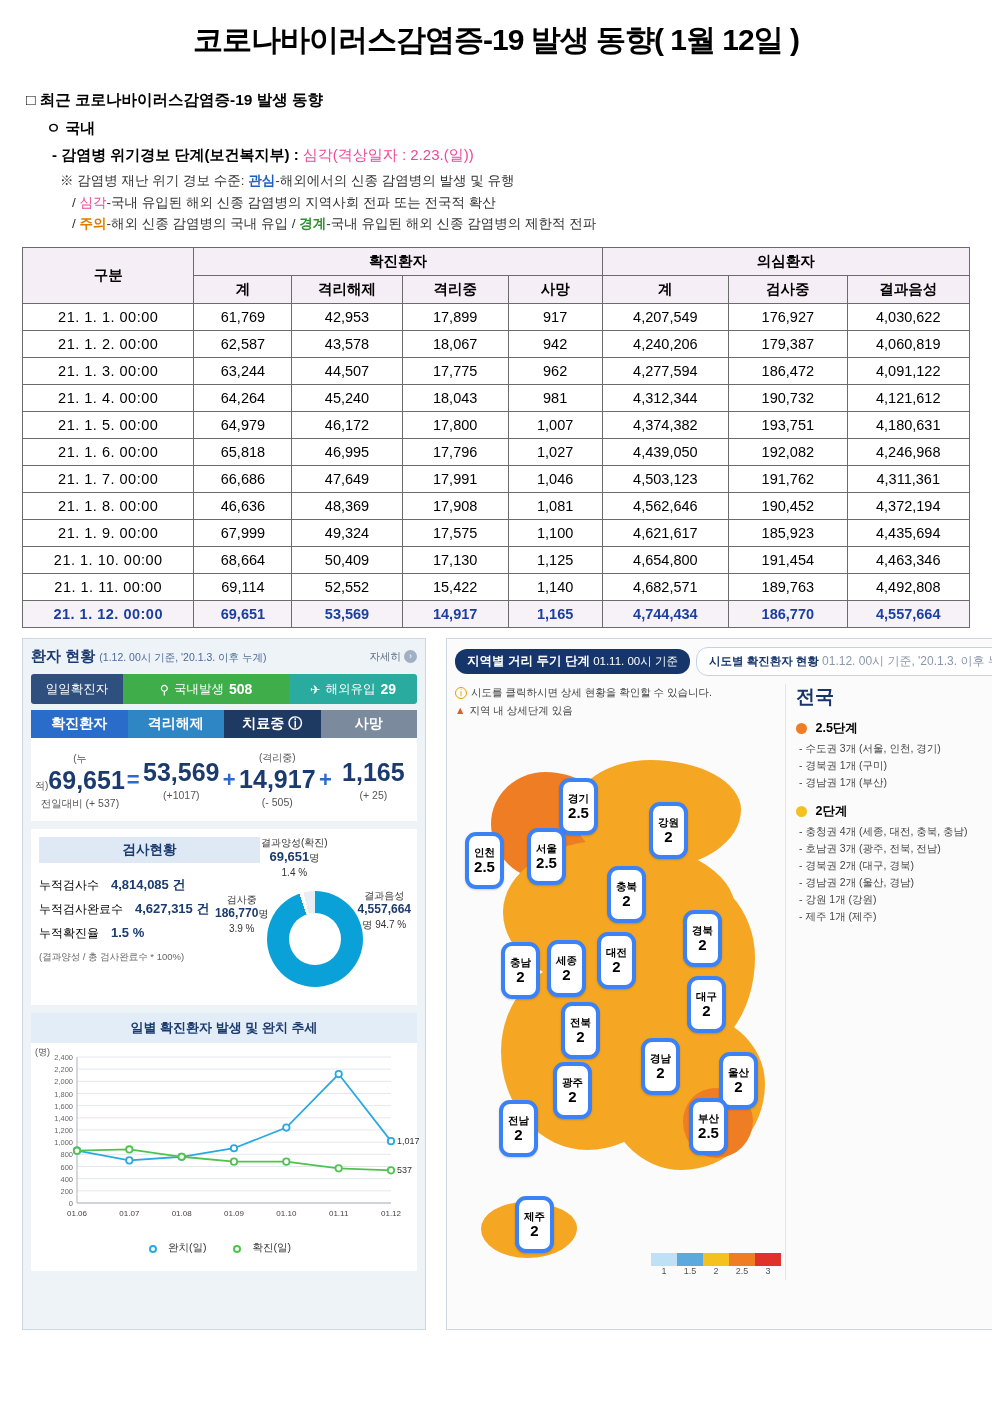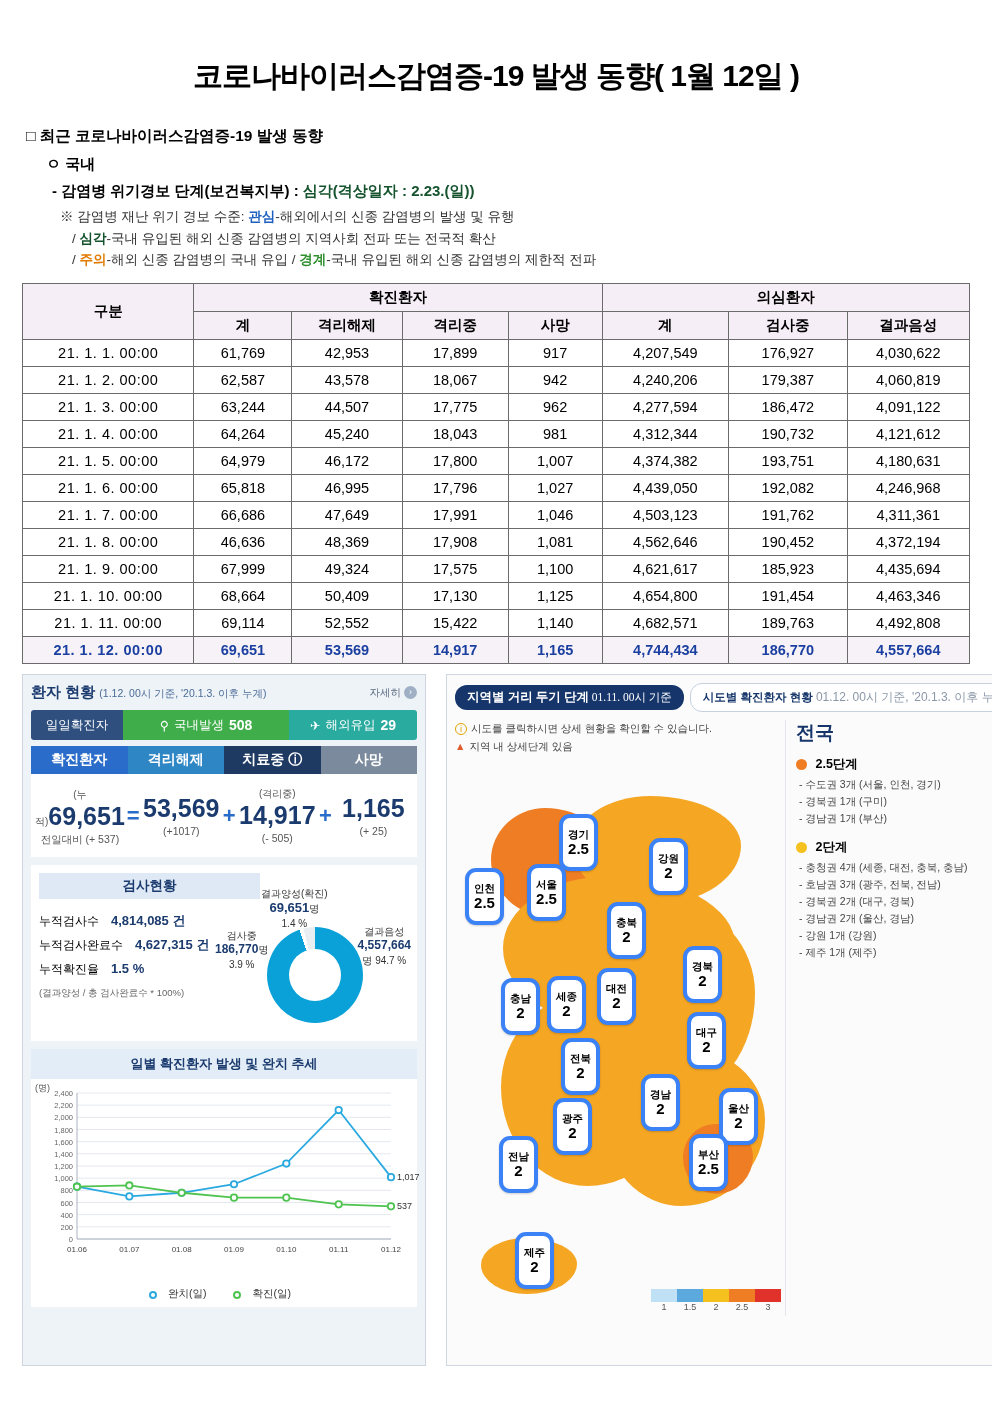--- a/index.html
+++ b/index.html
@@ -12,32 +12,32 @@
     color: #000;
   }
   .page { width: 992px; height: 1403px; position: relative; padding: 0 22px; }
 
   
   .doc-title {
     text-align: center;
     font-size: 30px;
     font-weight: bold;
     letter-spacing: -1px;
-    padding-top: 56px;
+    padding-top: 20px;
     padding-bottom: 26px;
   }
 
   
   .bullets { font-size: 15px; line-height: 1.62; margin-left: 4px; }
   .b1 { font-weight: bold; font-size: 15.5px; }
   .b2 { font-weight: bold; margin-left: 20px; margin-top: 4px; }
   .b3 { font-weight: bold; margin-left: 26px; margin-top: 3px; }
   .b4 { margin-left: 34px; font-size: 13.5px; color: #333; margin-top: 2px;}
   .b5 { margin-left: 46px; font-size: 13.5px; color: #333; }
-  .red { color: #14532d; font-weight: bold; }
+  .red { color: #ec4899; font-weight: normal; }
   .blue { color: #1f5fbf; font-weight: bold; }
   .orange { color: #e07b00; font-weight: bold; }
   .green { color: #2f8f2f; font-weight: bold; }
 
   
   table.data {
     border-collapse: collapse;
     width: 948px;
     margin-top: 12px;
     font-size: 14.5px;
@@ -114,37 +114,37 @@
   .test-title { background:#dfe9f5; color:#1b3b6f; font-weight:bold; font-size:13.5px; text-align:center; padding:4px; width:221px; }
   .test-rows { font-size:12px; margin-top:10px; line-height:1.85; }
   .test-rows b { color:#1b3b6f; font-size:13px; margin-left:12px;}
   .test-note { font-size:9.5px; color:#666; margin-top:6px; }
   .donut-area { position:absolute; right:6px; top:6px; width:196px; height:168px; }
   .donut { position:absolute; left:52px; top:56px; width:96px; height:96px; border-radius:50%;
     background: conic-gradient(#0aa1d8 0 94.7%, #ffffff 94.7% 96.1%, #e9eef3 96.1% 100%);
     display:flex;align-items:center;justify-content:center;}
   .donut::after { content:""; width:52px;height:52px;border-radius:50%;background:#fff;}
   .d-lab { position:absolute; font-size:10px; color:#333; text-align:center; line-height:1.3;}
-  .d-top { left:46px; top:16px; }
+  .d-top { left:46px; top:1px; }
   .d-top .v { font-size:13px; font-weight:bold; color:#1b3b6f;}
   .d-left { left:0px; top:58px; }
   .d-left .v { font-size:12px; font-weight:bold; color:#1b3b6f;}
   .d-right { right:0px; top:54px; }
   .d-right .v { font-size:12px; font-weight:bold; color:#1b3b6f;}
 
   .chart-box { background:#fff; margin-top:8px; height:258px; position:relative; }
   .chart-title { background:#e3edf7; color:#1b3b6f; font-weight:bold; font-size:13px; text-align:center; padding:6px; }
-  .chart-legend { position:absolute; bottom:6px; width:100%; text-align:center; font-size:10.5px; color:#333;}
+  .chart-legend { position:absolute; bottom:16px; width:100%; text-align:center; font-size:10.5px; color:#333;}
   .chart-legend span { margin:0 8px; }
   .lg-dot { display:inline-block; width:8px;height:8px;border-radius:50%; border:2px solid #2aa9e0; background:#fff; vertical-align:middle; margin-right:3px;}
   .lg-dot2 { border-color:#4fc34f; }
 
   
   .rp-head { display:flex; gap:6px; align-items:center; }
-  .pill-dark { background:#16366b; color:#fff; font-size:11.5px; border-radius:12px; padding:4px 12px; white-space:nowrap;font-family:Liberation Serif, serif;}
+  .pill-dark { background:#16366b; color:#fff; font-size:11.5px; border-radius:12px; padding:4px 12px; white-space:nowrap;}
   .pill-dark b { font-size:12.5px; }
   .pill-light { background:#fff; border:1px solid #c6d2e0; color:#16366b; font-size:11.5px; border-radius:12px; padding:5px 12px; white-space:nowrap;}
   .pill-light .g { color:#8a97a8; font-size:12px;}
   .rp-body { display:flex; margin-top:8px; }
   .map-col { width:330px; position:relative; }
   .map-notes { font-size:10.5px; color:#444; line-height:1.7; }
   .map-notes .i { display:inline-block;width:12px;height:12px;border-radius:50%;border:1px solid #e0a200;color:#e0a200;font-size:9px;text-align:center;line-height:11px;margin-right:4px;}
   .map-notes .tri { color:#e05a2b; margin-right:4px;}
   .legend-col { width:190px; padding-left:10px; border-left:1px solid #e2e6ec; }
   .legend-title { font-size:19px; font-weight:bold; color:#16366b; margin-bottom:10px; }

